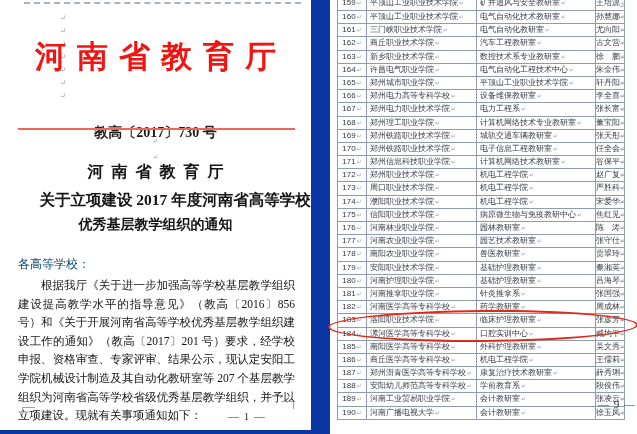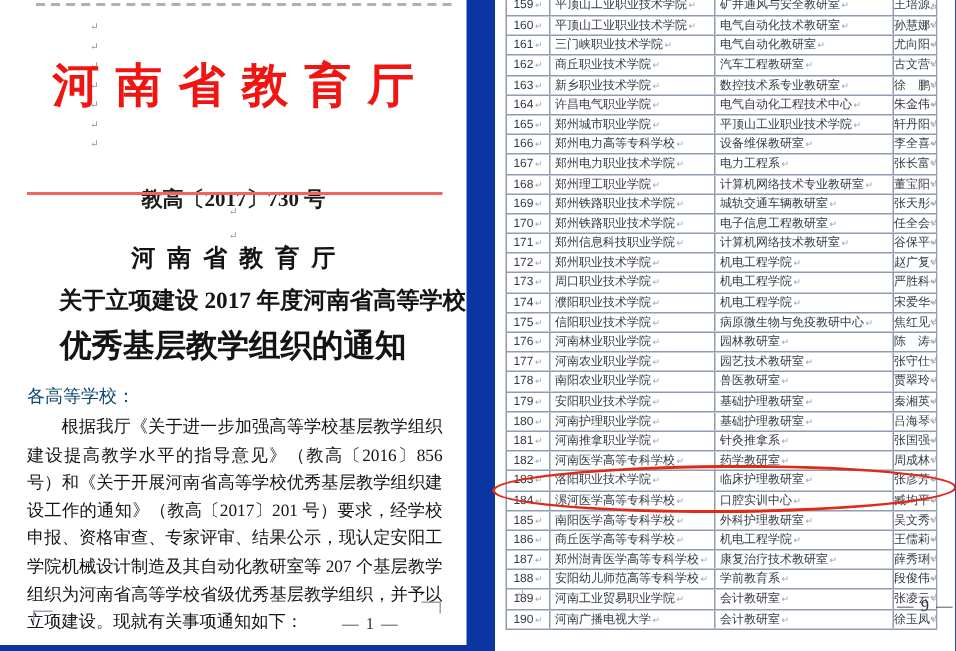--- a/index.html
+++ b/index.html
@@ -16,21 +16,21 @@
   .letterhead{position:absolute;top:36px;left:0;right:0;text-align:center;
               font-size:31px;font-weight:700;letter-spacing:11px;padding-left:11px;color:#f01511;}
   .docnum{position:absolute;top:124px;left:0;right:0;text-align:center;
           font-size:14px;font-weight:700;color:#1c1c1c;}
   .red-rule{position:absolute;top:128px;left:18px;width:277px;height:2px;background:#f0655c;}
   .fmark{position:absolute;left:0;right:0;text-align:center;color:#8a93a3;font-size:7px;}
   .fmark.m1{top:137px}.fmark.m2{top:153px}
   .title{position:absolute;left:0;right:0;text-align:center;font-weight:700;color:#141414;}
   .title.l1{top:162px;font-size:16px;letter-spacing:8px;padding-left:8px;}
   .title.l2{top:190px;font-size:15.5px;margin-left:39px;}
-  .title.l3{top:216px;font-size:21px;font-family:Liberation Mono, monospace;}
+  .title.l3{top:216px;font-size:14px;font-family:Liberation Mono, monospace;}
   .salutation{position:absolute;top:256px;left:18px;font-size:12px;color:#0c4a6e;}
   .body-par{position:absolute;top:276px;left:18px;width:277px;font-size:11.5px;
             line-height:18.6px;text-indent:2em;text-align:justify;color:#141414;}
   .cropmark{position:absolute;width:12px;height:7px;border-top:1px solid #9aa2ad;}
   .cropmark.bl{left:22px;top:407px;border-left:1px solid #9aa2ad;}
   .cropmark.br{left:281px;top:401px;border-right:1px solid #9aa2ad;}
   .pagenum-left{position:absolute;top:410px;left:228px;font-size:11px;letter-spacing:1px;color:#333;}
 
   
   .tbl{position:absolute;left:7px;top:0;width:287px;border-left:1px solid #8e9bb0;

